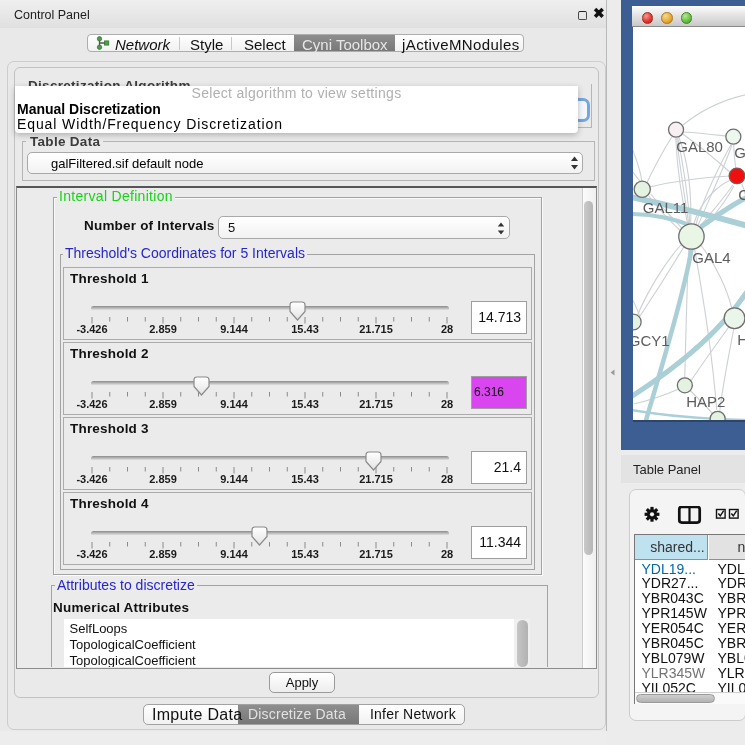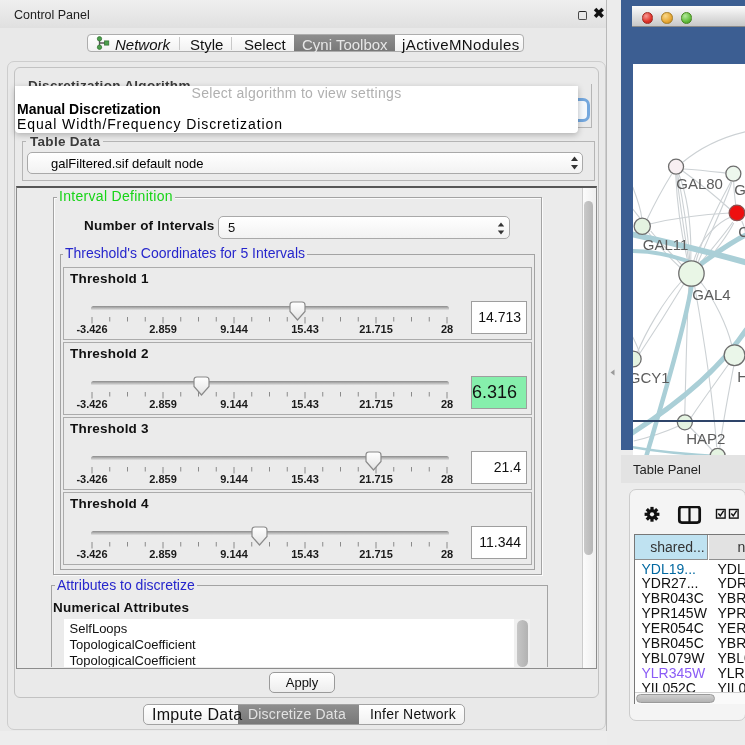--- a/index.html
+++ b/index.html
@@ -161,21 +161,21 @@
           <div class="abs" style="left:358px;top:55px;width:50px;text-align:center;font-size:11px;font-weight:bold;color:#1a1a1a;">28</div>
           <svg class="abs" style="left:129.0px;top:33px;" width="17" height="20" viewBox="0 0 17 20">
             <path d="M 1 4 Q 1 1 4 1 L 13 1 Q 16 1 16 4 L 16 10.5 L 8.5 19 L 1 10.5 Z" fill="url(#tg1)" stroke="#8a8a8a" stroke-width="1.2"></path>
             <defs>
               <linearGradient id="tg1" x1="0" y1="0" x2="0" y2="1">
                 <stop offset="0" stop-color="#ffffff"></stop>
                 <stop offset="1" stop-color="#e3e3e3"></stop>
               </linearGradient>
             </defs>
           </svg>
-          <div class="abs" style="left:407px;top:33px;width:56px;height:33px;background:#86efac;border:1px solid #9e9e9e;font-size:18px;color:#111;text-align:right;line-height:31px;padding-right:15px;">6.316</div>
+          <div class="abs" style="left:407px;top:33px;width:56px;height:33px;background:#d946ef;border:1px solid #9e9e9e;font-size:12px;color:#111;text-align:right;line-height:31px;padding-right:22px;">6.316</div>
         </div>
         <div class="abs" style="left:45px;top:229px;width:469px;height:73px;border:1px solid #ababab;background:#ebebeb;">
           <div class="abs" style="left:6px;top:2.5px;font-size:13.5px;letter-spacing:0.2px;font-weight:bold;color:#111;">Threshold 3</div>
           <div class="abs" style="left:27px;top:37.5px;width:358px;height:5.5px;border-radius:3px;background:linear-gradient(#8a8a8a,#d6d6d6 70%,#f5f5f5);"></div>
           <svg class="abs" style="left:25px;top:48px;" width="368" height="10" viewBox="0 0 368 10">
             <line x1="3.0" y1="1" x2="3.0" y2="7.5" stroke="#8a8a8a" stroke-width="1"></line>
             <line x1="20.75" y1="1" x2="20.75" y2="5.5" stroke="#8a8a8a" stroke-width="1"></line>
             <line x1="38.5" y1="1" x2="38.5" y2="5.5" stroke="#8a8a8a" stroke-width="1"></line>
             <line x1="56.25" y1="1" x2="56.25" y2="5.5" stroke="#8a8a8a" stroke-width="1"></line>
             <line x1="74.0" y1="1" x2="74.0" y2="7.5" stroke="#8a8a8a" stroke-width="1"></line>
@@ -293,21 +293,21 @@
     </svg>
 </div>
 
 <div class="abs" style="left:621px;top:0;width:124px;height:450px;background:#3c5e92;"></div>
 
 <div class="abs" style="left:632px;top:6px;width:113px;height:21px;background:linear-gradient(#fcfcfc,#c8c8c8);border-bottom:1px solid #8a8a8a;"></div>
 <div class="abs" style="left:641.5px;top:12px;width:11.5px;height:11.5px;border-radius:50%;background:radial-gradient(circle at 35% 30%, #f59a94, #e1332a 60%, #b5211b);border:0.5px solid #9f2a22;"></div>
 <div class="abs" style="left:661.3px;top:12px;width:11.5px;height:11.5px;border-radius:50%;background:radial-gradient(circle at 35% 30%, #f8d88a, #e8a835 60%, #c2831c);border:0.5px solid #a67b1e;"></div>
 <div class="abs" style="left:680.5px;top:12px;width:11.5px;height:11.5px;border-radius:50%;background:radial-gradient(circle at 35% 30%, #b4e89a, #64bf3f 60%, #3f9423);border:0.5px solid #46851f;"></div>
 
-<div class="abs" id="canvas" style="left:632.5px;top:27px;width:112.5px;height:393px;background:#ffffff;overflow:hidden;margin-top:37px;">
+<div class="abs" id="canvas" style="left:632.5px;top:27px;width:112.5px;height:393px;background:#ffffff;overflow:hidden;">
   <svg width="113" height="393" viewBox="632.5 27 112.5 393" style="position:absolute;left:0;top:0;">
     <g fill="none" stroke="#ccd1d4" stroke-width="1.1">
 
       <path d="M 681,126 C 700,110 725,99 748,94"></path>
 
       <path d="M 687,224 C 680,195 676,160 675,138"></path>
       <path d="M 688,224 C 683,190 678,160 676,138"></path>
       <path d="M 689,224 C 687,190 681,158 677,138"></path>
       <path d="M 690,224 C 691,185 685,155 678,137"></path>
 
@@ -421,21 +421,21 @@
       <div class="abs" style="left:7px;top:55.3px;font-size:14px;color:#111;">YBR043C</div>
       <div class="abs" style="left:83px;top:55.3px;font-size:14px;color:#111;">YBR0</div>
       <div class="abs" style="left:7px;top:70.2px;font-size:14px;color:#111;">YPR145W</div>
       <div class="abs" style="left:83px;top:70.2px;font-size:14px;color:#111;">YPR1</div>
       <div class="abs" style="left:7px;top:85.1px;font-size:14px;color:#111;">YER054C</div>
       <div class="abs" style="left:83px;top:85.1px;font-size:14px;color:#111;">YER0</div>
       <div class="abs" style="left:7px;top:100px;font-size:14px;color:#111;">YBR045C</div>
       <div class="abs" style="left:83px;top:100px;font-size:14px;color:#111;">YBR0</div>
       <div class="abs" style="left:7px;top:114.9px;font-size:14px;color:#111;">YBL079W</div>
       <div class="abs" style="left:83px;top:114.9px;font-size:14px;color:#111;">YBL0</div>
-      <div class="abs" style="left:7px;top:129.8px;font-size:14px;color:#8b5cf6;">YLR345W</div>
+      <div class="abs" style="left:7px;top:129.8px;font-size:14px;color:#737373;">YLR345W</div>
       <div class="abs" style="left:83px;top:129.8px;font-size:14px;color:#111;">YLR3</div>
       <div class="abs" style="left:7px;top:144.7px;font-size:14px;color:#111;">YIL052C</div>
       <div class="abs" style="left:83px;top:144.7px;font-size:14px;color:#111;">YIL0</div>
     </div>
 
   <div class="abs" style="left:0;top:157px;width:112px;height:13px;background:#fafafa;border-top:1px solid #cfcfcf;"></div>
   <div class="abs" style="left:1px;top:159px;width:79px;height:9px;background:linear-gradient(#cfcfcf,#b2b2b2);border:1px solid #9a9a9a;border-radius:5px;"></div>
 </div>
 
 <div class="abs" style="left:15px;top:86px;width:563px;height:47px;background:#fff;border-radius:0 0 4px 4px;box-shadow:0 2px 6px rgba(0,0,0,0.25);z-index:50;">

